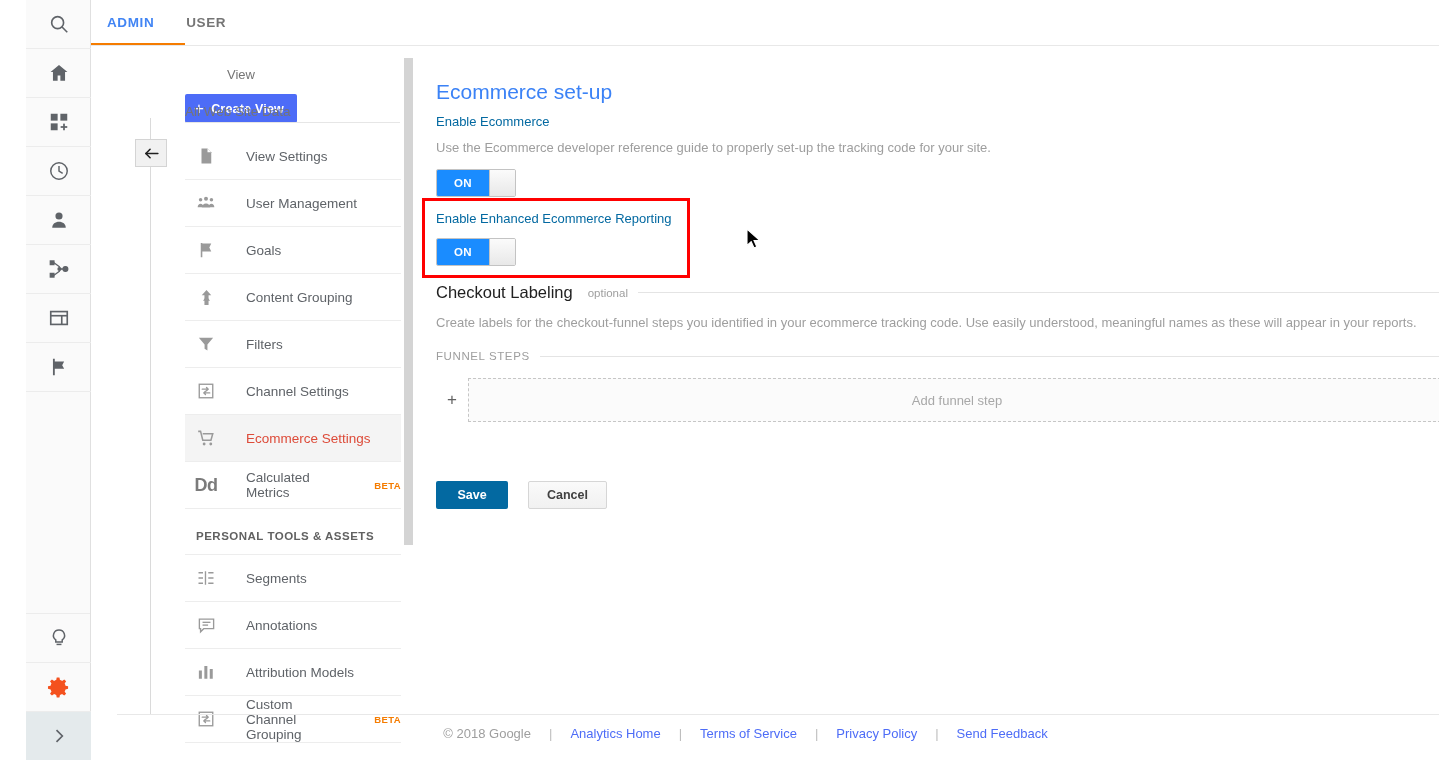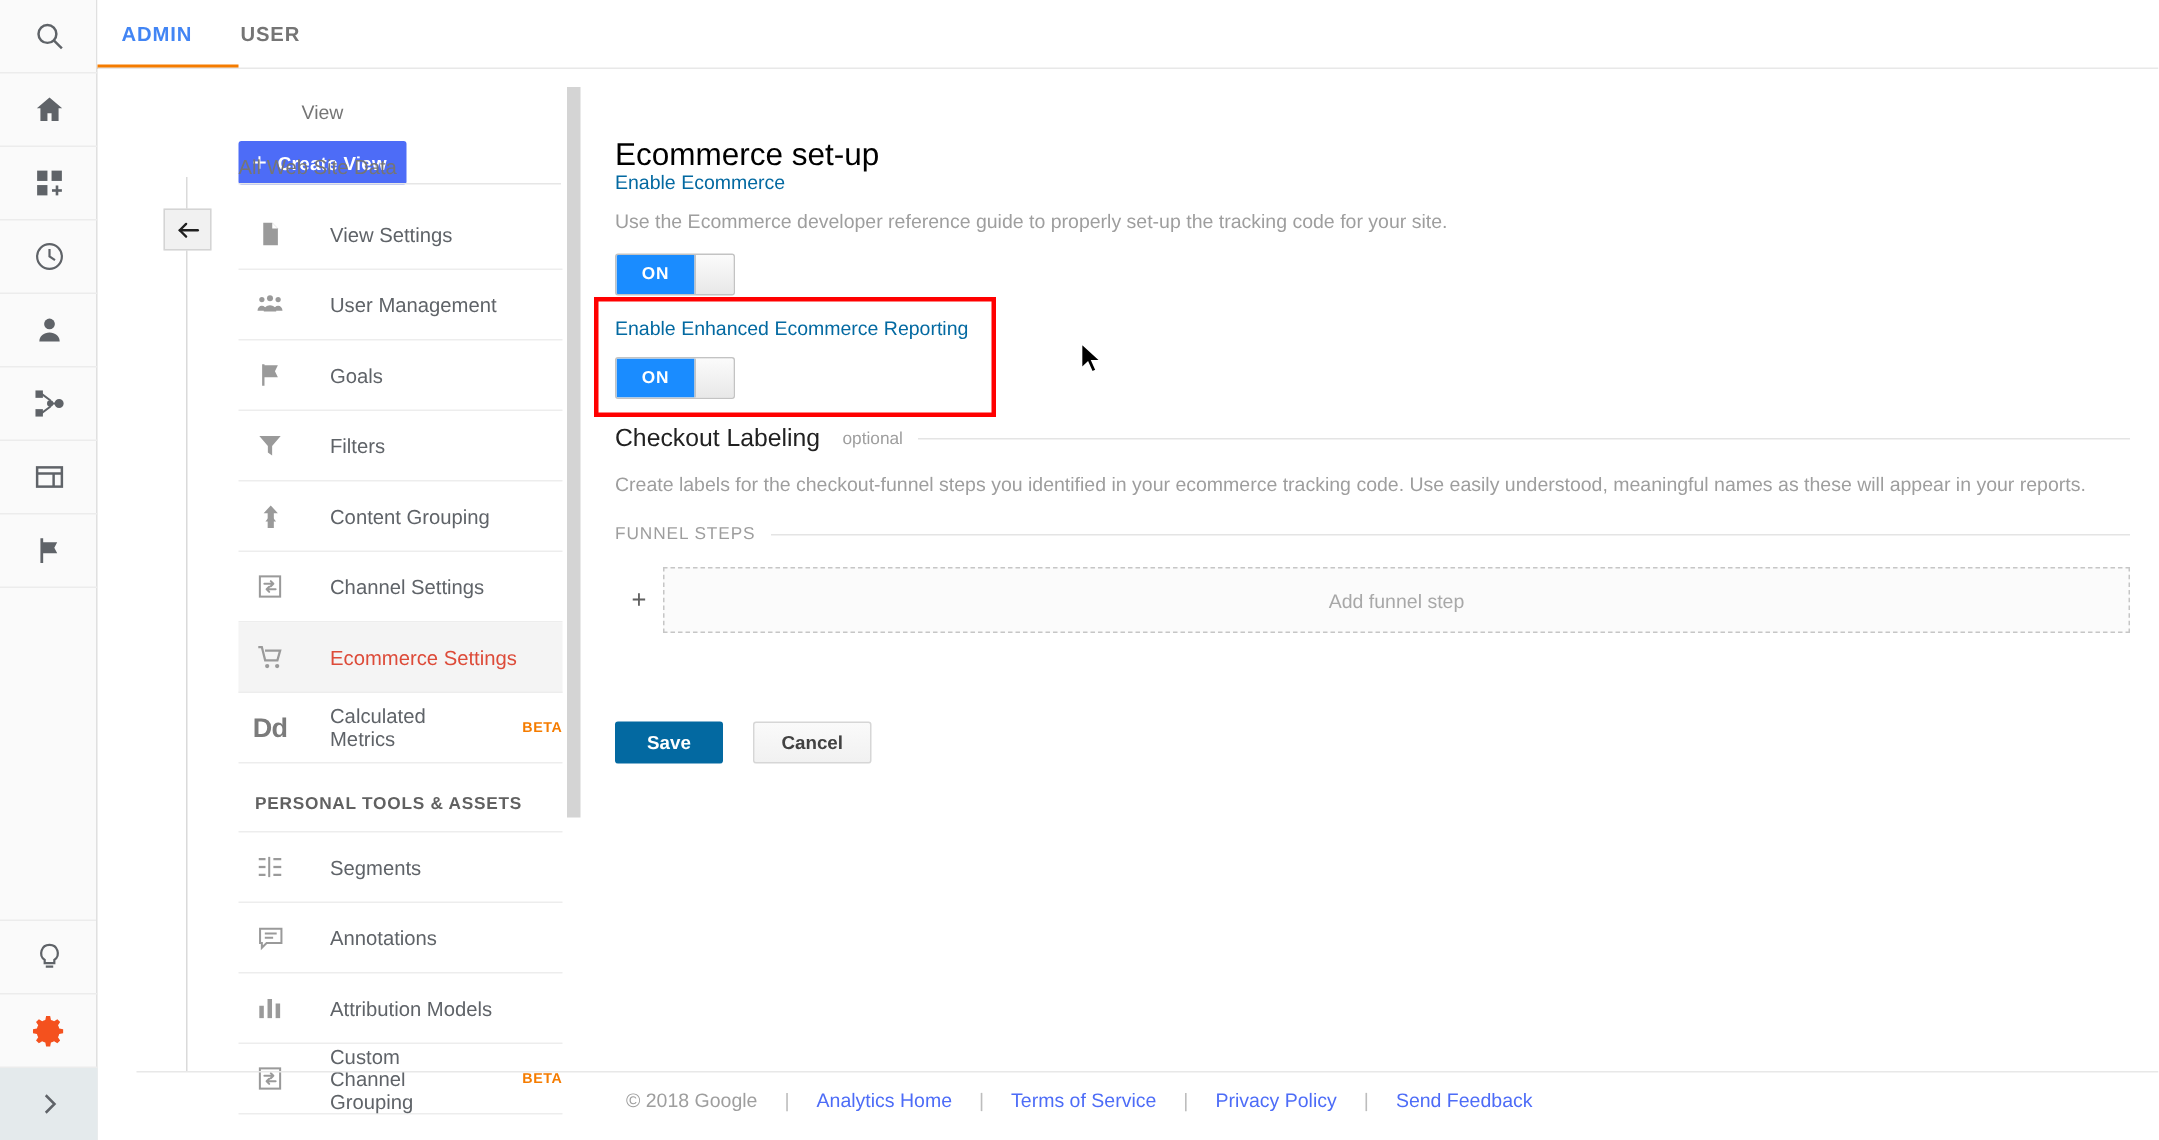--- a/index.html
+++ b/index.html
@@ -4,21 +4,21 @@
 <style>
   * { box-sizing: border-box; }
   html, body {
     margin: 0; padding: 0;
     width: 1439px; height: 760px;
     overflow: hidden;
     background: #fff;
     font-family: "Liberation Sans", sans-serif;
     -webkit-font-smoothing: antialiased;
   }
-  .app { position: relative; width: 1145px; height: 760px; }
+  .app { position: relative; width: 1145px; height: 760px; margin-left: 26px; }
 
   
   .rail {
     position: absolute; left: 0; top: 0;
     width: 65px; height: 760px;
     background: #fafafa;
     border-right: 1px solid #e0e0e0;
     display: flex; flex-direction: column;
   }
   .rail-item {
@@ -125,22 +125,22 @@
   }
   .dd-glyph { font-size: 18px; font-weight: bold; color: #7b7b7b; letter-spacing: -.5px;}
 
   
   .panel-scroll-track {
     position: absolute; left: 378px; top: 58px;
     width: 9px; height: 487px;
     background: #d4d4d4; border-radius: 0;
   }
   .page-title {
-    position: absolute; left: 410px; top: 92px;
-    font-size: 21px; color: #000000; font-weight: 400;
+    position: absolute; left: 410px; top: 80px;
+    font-size: 21px; color: #3b82f6; font-weight: 400;
   }
   .sub-label {
     font-size: 13px; font-weight: normal; color: #0369a1;
   }
   .desc {
     font-size: 13px; color: #9e9e9e;
   }
 
   .blk-enable { position: absolute; left: 410px; top: 114px; }
   .blk-enable .desc { margin-top: 11px; }
@@ -377,35 +377,35 @@
       <span class="mi-icon">
         <svg width="18" height="18" viewBox="0 0 24 24" fill="currentColor">
             <path d="M5 2.5v19h2.1V14H19l-2.6-5.3L19 3.4H7.1V2.5z"></path>
           </svg>
       </span>
       <span>Goals</span>
     </div>
 
     <div class="menu-item">
       <span class="mi-icon">
-        <svg width="18" height="18" viewBox="0 0 24 24" fill="currentColor">
-            <path d="M2.5 3.5h19l-7.6 9v8.3l-3.8-2.6v-5.7z"></path>
-          </svg>
-      </span>
-      <span>Filters</span>
-    </div>
-
-    <div class="menu-item">
-      <span class="mi-icon">
         <svg width="19" height="19" viewBox="0 0 24 24" fill="currentColor">
             <path d="M12 2.5 6 9h3.4v12.5h5.2V9H18z"></path>
             <path d="M12 10.5 7.5 16h9z"></path>
           </svg>
       </span>
       <span>Content Grouping</span>
+    </div>
+
+    <div class="menu-item">
+      <span class="mi-icon">
+        <svg width="18" height="18" viewBox="0 0 24 24" fill="currentColor">
+            <path d="M2.5 3.5h19l-7.6 9v8.3l-3.8-2.6v-5.7z"></path>
+          </svg>
+      </span>
+      <span>Filters</span>
     </div>
 
     <div class="menu-item">
       <span class="mi-icon">
         <svg width="18" height="18" viewBox="0 0 24 24" fill="none" stroke="currentColor" stroke-width="1.8">
             <rect x="3" y="3" width="18" height="18"></rect>
             <path d="M7 9.5h8m0 0-2.3-2.3M15 9.5l-2.3 2.3M17 14.5H9m0 0 2.3-2.3M9 14.5l2.3 2.3" stroke-linecap="round"></path>
           </svg>
       </span>
       <span>Channel Settings</span>

